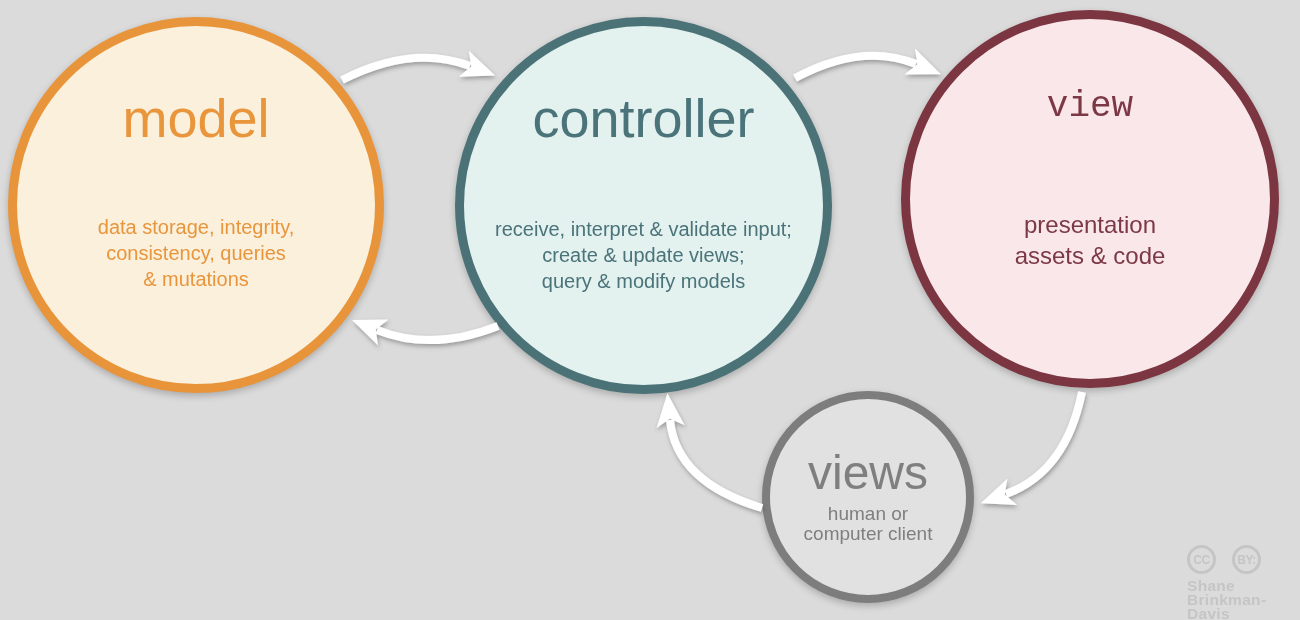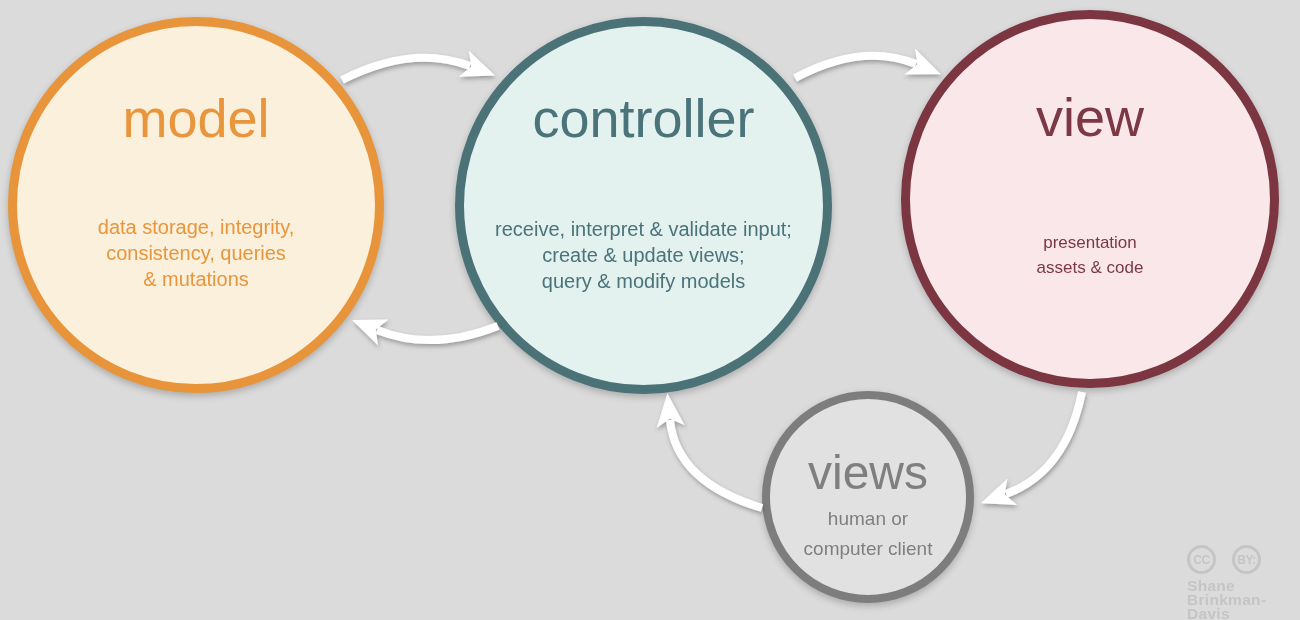--- a/index.html
+++ b/index.html
@@ -45,26 +45,26 @@
   }
   .node-model      { left: 8px;   top: 17px;  width: 376px; height: 376px; border-width: 9px; }
   .node-model .title { padding-top: 61px; font-size: 54px; }
   .node-model .desc  { margin-top: 65px; font-size: 20px; line-height: 26px; }
 
   .node-controller { left: 455px; top: 17px;  width: 377px; height: 377px; border-width: 9px; }
   .node-controller .title { padding-top: 61px; font-size: 54px; }
   .node-controller .desc  { margin-top: 67px; font-size: 20px; line-height: 26px; }
 
   .node-view       { left: 901px; top: 10px;  width: 378px; height: 378px; border-width: 9px; }
-  .node-view .title { padding-top: 67px; font-size: 54px; }
-  .node-view .desc  { margin-top: 82px; font-size: 17px; line-height: 25px; }
+  .node-view .title { padding-top: 67px; font-size: 36px; font-family: Liberation Mono, monospace; }
+  .node-view .desc  { margin-top: 82px; font-size: 24px; line-height: 31px; }
 
   .node-user       { left: 762px; top: 391px; width: 212px; height: 212px; border-width: 8px; }
   .node-user .title { padding-top: 46px; font-size: 48px; }
-  .node-user .desc  { margin-top: 4px;  font-size: 19px; line-height: 30px; }
+  .node-user .desc  { margin-top: 4px;  font-size: 19px; line-height: 20px; }
 
   .license {
     position: absolute;
     left: 1187px; top: 545px;
     z-index: 2;
     color: #c5c5c5;
   }
   .badges { display: flex; gap: 16px; margin-bottom: 5px; }
   .badge {
     box-sizing: border-box;

